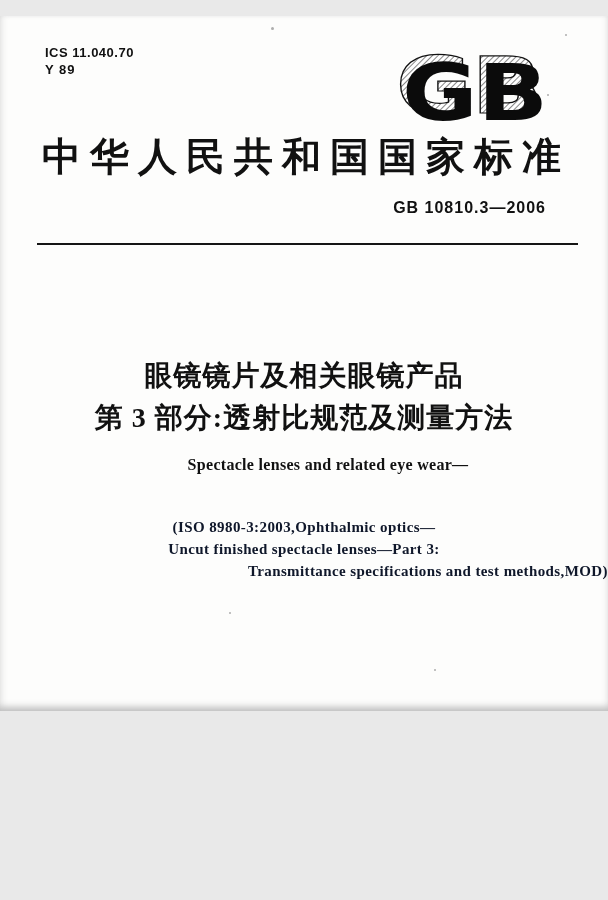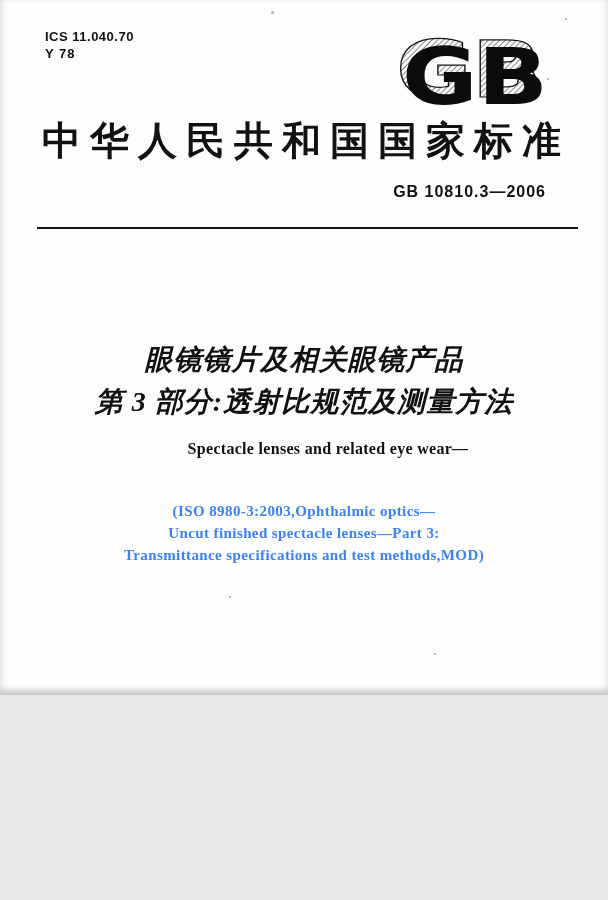--- a/index.html
+++ b/index.html
@@ -1,19 +1,19 @@
 <!DOCTYPE html>
 <html><head>
 <meta charset="utf-8">
 <style>
   html,body{margin:0;padding:0;background:#e9e9e9;}
   .page{
     position:relative;
     width:608px;height:695px;
-    margin:0 auto;
+    margin:16px auto;
     background:#fdfdfc;
     overflow:hidden;
     font-family:"Liberation Sans","DejaVu Sans",sans-serif;
     color:#111;
     box-shadow:inset 0 -9px 7px -5px #bfbfbf,
                inset 6px 0 8px -6px #d8d8d8,
                inset -5px 0 7px -5px #dedede,
                inset 0 4px 6px -5px #ececec;
   }
   .abs{position:absolute;}
@@ -34,39 +34,39 @@
     white-space:nowrap;letter-spacing:9px;
   }
   .std-num{right:62px;top:183px;font-size:16px;font-weight:bold;letter-spacing:1px;}
 
   .rule-thin{left:37px;right:30px;top:227px;height:2px;background:#151515;}
 
   
   .zh-title{
     left:0;width:608px;text-align:center;
     font-family:"Liberation Serif","DejaVu Serif",serif;
-    font-weight:bold;font-size:28px;letter-spacing:1px;font-style:italic;
+    font-weight:bold;font-size:28px;letter-spacing:1px;
   }
   .zh1{top:341px;}
   .zh2{top:383px;}
   .en-title{
     left:0;width:608px;text-align:center;
     font-family:"Liberation Serif","DejaVu Serif",serif;
     font-weight:bold;font-size:16px;letter-spacing:.3px;
   }
   .en1{top:440px;padding-left:24px;}
   .en2{top:464px;}
   .iso-line{
     left:0;width:608px;text-align:center;
     font-family:"Liberation Serif","DejaVu Serif",serif;
-    font-weight:600;font-size:15px;letter-spacing:.4px;color:#3b82f6;
+    font-weight:600;font-size:15px;letter-spacing:.4px;color:#0f172a;
   }
   .iso1{top:503px;}
   .iso2{top:525px;}
-  .iso3{top:547px;}
+  .iso3{top:547px;text-align:right;}
 
   
   .date-left{left:48px;top:751px;font-size:17px;font-weight:bold;letter-spacing:.5px;}
   .date-right{right:28px;top:751px;font-size:17px;font-weight:bold;letter-spacing:.5px;}
   .rule-thick{left:36px;right:27px;top:773px;height:4px;background:#141414;}
 
   
   .pub-lines{left:110px;top:789px;width:336px;}
   .pub-line{
     font-weight:bold;white-space:nowrap;
@@ -92,21 +92,21 @@
 
   
   .speck{width:3px;height:3px;border-radius:50%;background:#8b8b8b;opacity:.7;}
 </style>
 </head>
 <body>
 
 <div class="page">
 
   <div class="abs ics">ICS 11.040.70</div>
-  <div class="abs doc-class">Y 78</div>
+  <div class="abs doc-class">Y 89</div>
 
   <svg class="abs gb-logo" width="152" height="78" viewBox="0 0 152 78">
     <defs>
       <pattern id="hatch" width="4" height="4" patternUnits="userSpaceOnUse" patternTransform="rotate(45)">
         <rect width="4" height="4" fill="#ffffff"></rect>
         <line x1="0" y1="0" x2="0" y2="4" stroke="#222" stroke-width="1.1"></line>
       </pattern>
     </defs>
     <text x="0" y="67" font-family="'DejaVu Sans',sans-serif" font-weight="bold" font-size="78" textLength="146" lengthAdjust="spacingAndGlyphs" fill="url(#hatch)" stroke="#111" stroke-width="1.2">GB</text>
     <text x="6" y="74" font-family="'DejaVu Sans',sans-serif" font-weight="bold" font-size="78" textLength="146" lengthAdjust="spacingAndGlyphs" fill="#0b0b0b">GB</text>

